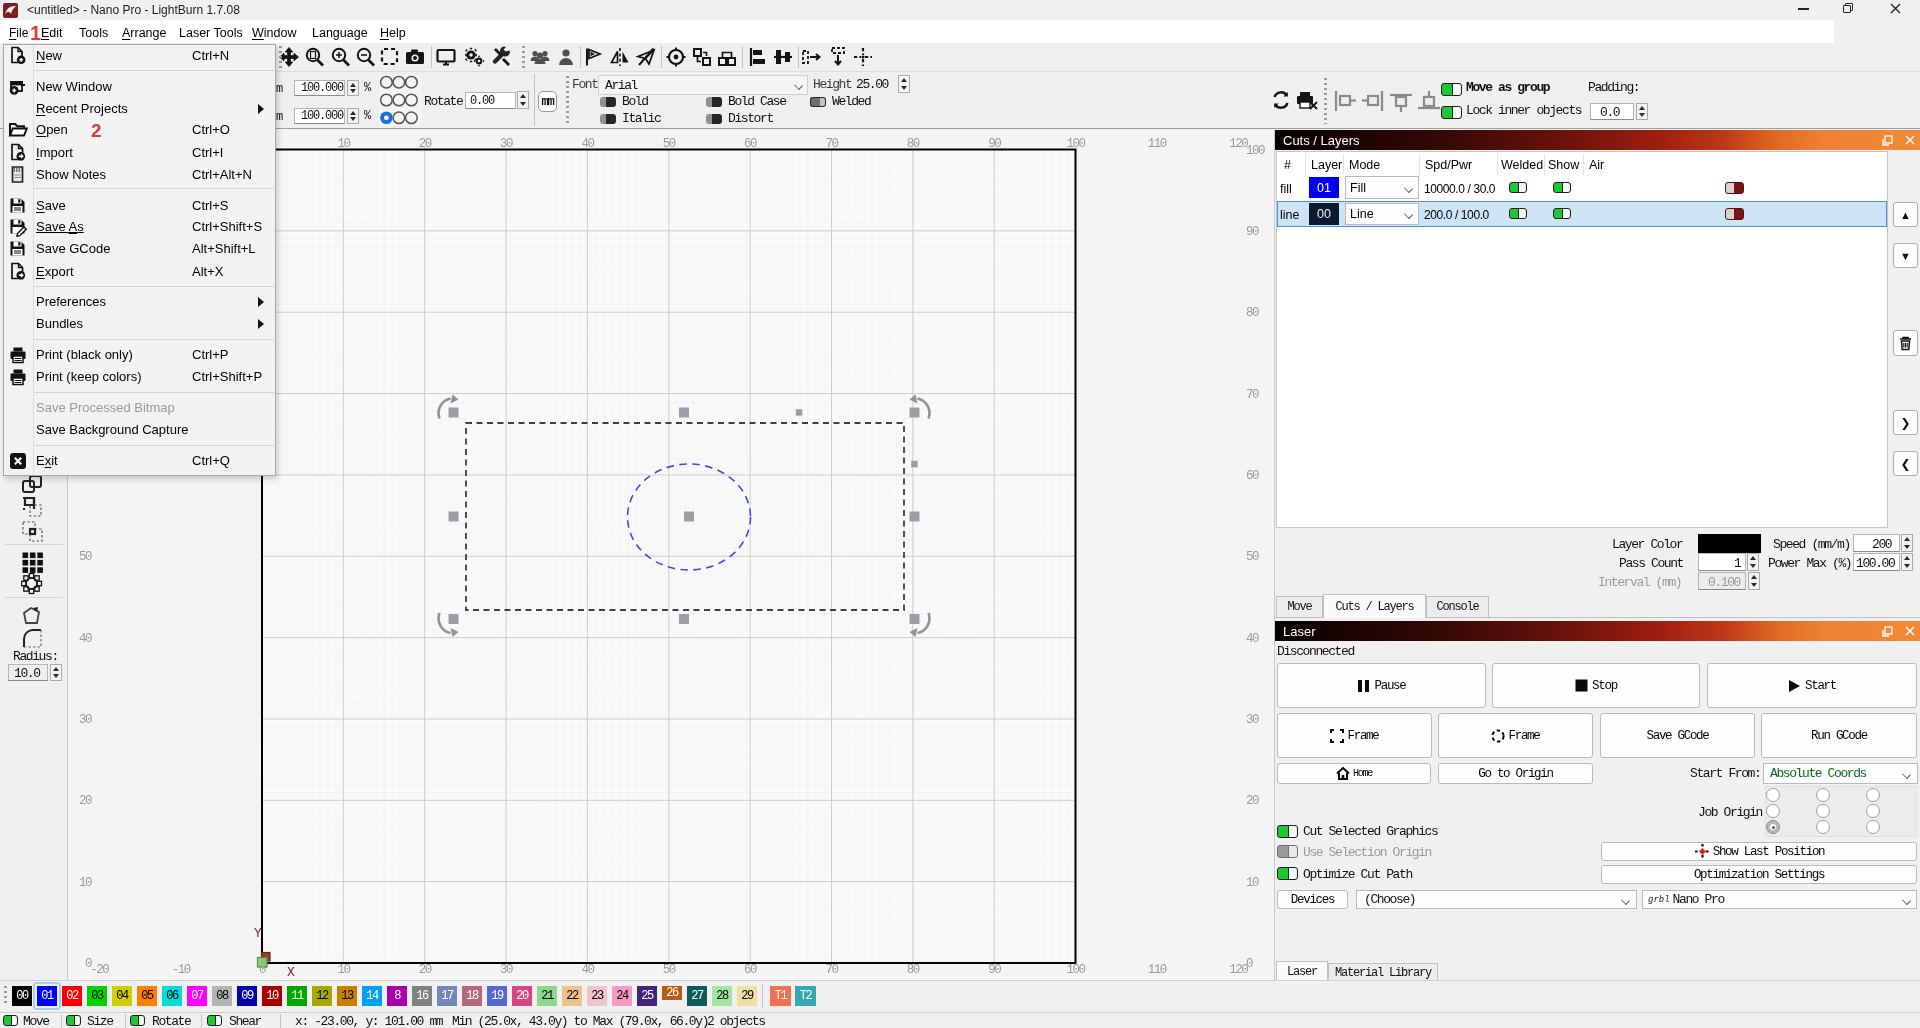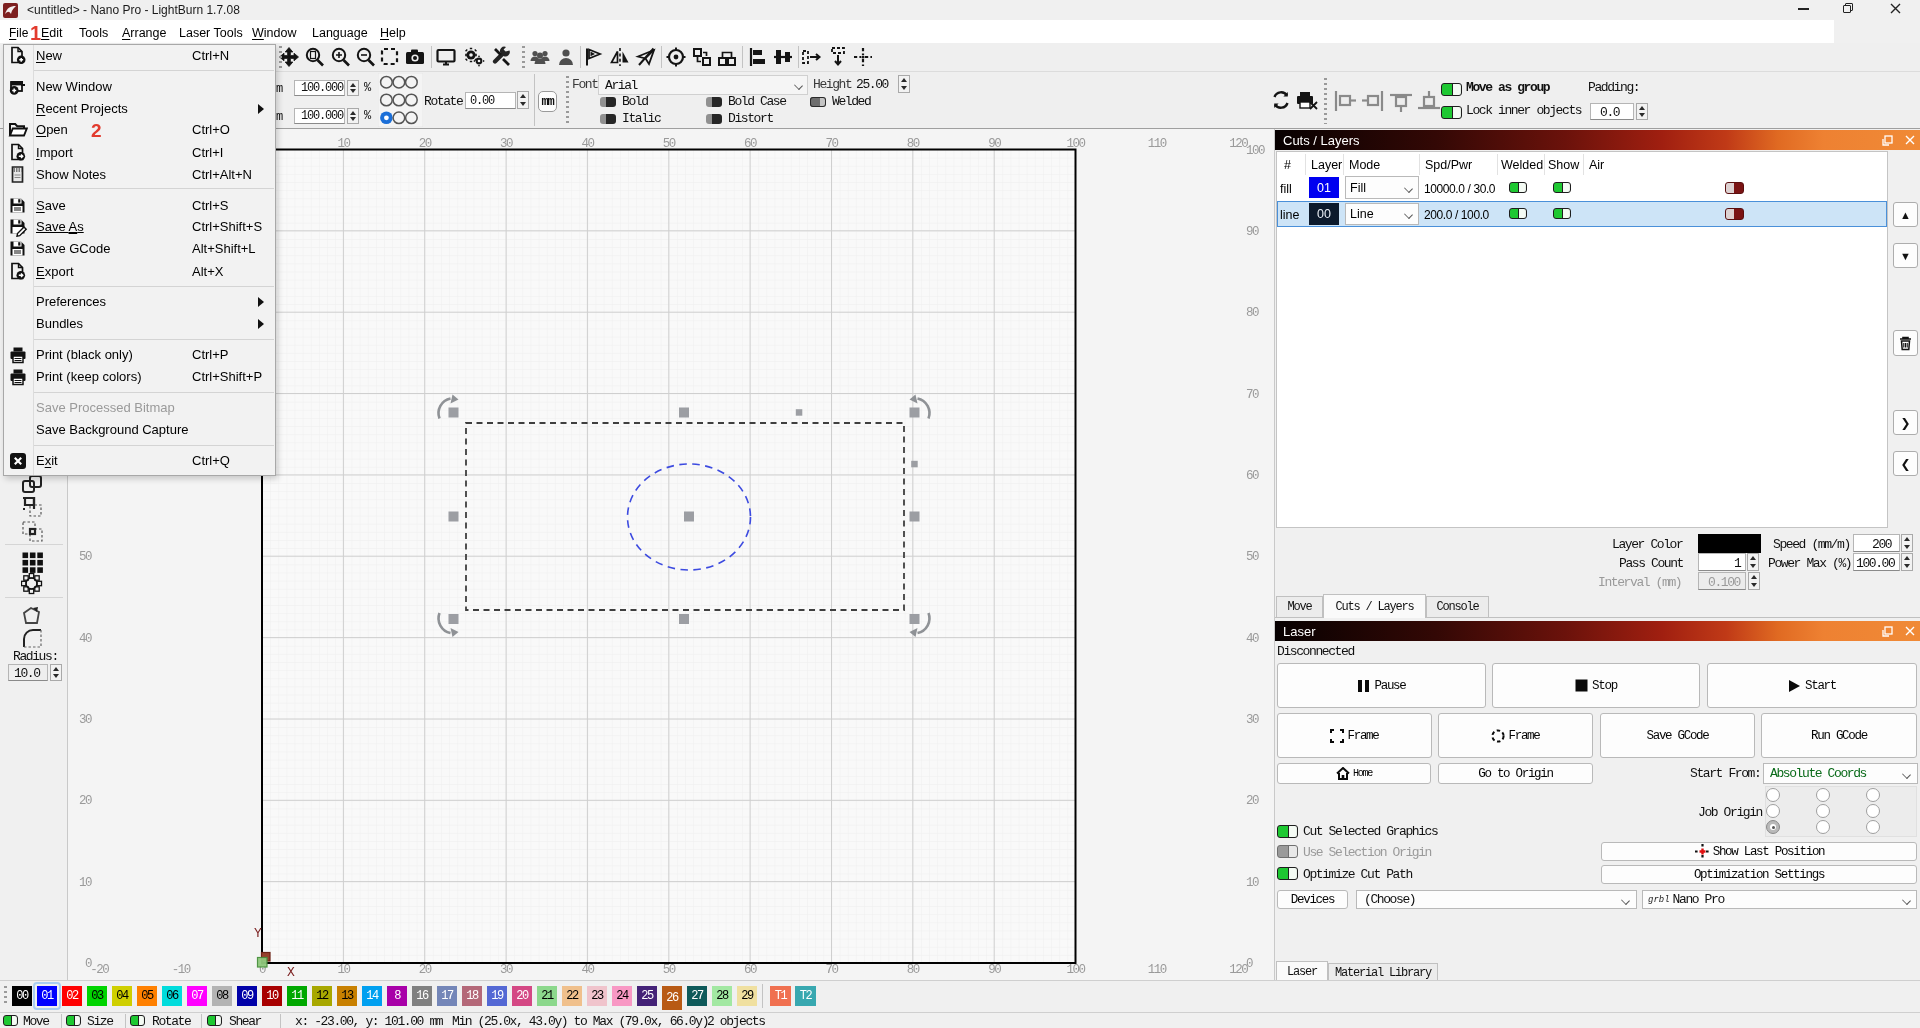--- a/index.html
+++ b/index.html
@@ -639,21 +639,21 @@
 <div class="abs" style="left:412px;top:986px;width:20px;height:20px;background:#808080;color:#fff;font-family:'Liberation Mono',monospace;font-size:12px;letter-spacing:-1.5px;display:flex;align-items:center;justify-content:center;">16</div>
 <div class="abs" style="left:437px;top:986px;width:20px;height:20px;background:#7486b8;color:#fff;font-family:'Liberation Mono',monospace;font-size:12px;letter-spacing:-1.5px;display:flex;align-items:center;justify-content:center;">17</div>
 <div class="abs" style="left:462px;top:986px;width:20px;height:20px;background:#b46878;color:#fff;font-family:'Liberation Mono',monospace;font-size:12px;letter-spacing:-1.5px;display:flex;align-items:center;justify-content:center;">18</div>
 <div class="abs" style="left:487px;top:986px;width:20px;height:20px;background:#5468d4;color:#fff;font-family:'Liberation Mono',monospace;font-size:12px;letter-spacing:-1.5px;display:flex;align-items:center;justify-content:center;">19</div>
 <div class="abs" style="left:512px;top:986px;width:20px;height:20px;background:#d44884;color:#fff;font-family:'Liberation Mono',monospace;font-size:12px;letter-spacing:-1.5px;display:flex;align-items:center;justify-content:center;">20</div>
 <div class="abs" style="left:537px;top:986px;width:20px;height:20px;background:#8cd88c;color:#000;font-family:'Liberation Mono',monospace;font-size:12px;letter-spacing:-1.5px;display:flex;align-items:center;justify-content:center;">21</div>
 <div class="abs" style="left:562px;top:986px;width:20px;height:20px;background:#f0c08c;color:#000;font-family:'Liberation Mono',monospace;font-size:12px;letter-spacing:-1.5px;display:flex;align-items:center;justify-content:center;">22</div>
 <div class="abs" style="left:587px;top:986px;width:20px;height:20px;background:#f0c4cc;color:#000;font-family:'Liberation Mono',monospace;font-size:12px;letter-spacing:-1.5px;display:flex;align-items:center;justify-content:center;">23</div>
 <div class="abs" style="left:612px;top:986px;width:20px;height:20px;background:#f898c4;color:#000;font-family:'Liberation Mono',monospace;font-size:12px;letter-spacing:-1.5px;display:flex;align-items:center;justify-content:center;">24</div>
 <div class="abs" style="left:637px;top:986px;width:20px;height:20px;background:#442277;color:#fff;font-family:'Liberation Mono',monospace;font-size:12px;letter-spacing:-1.5px;display:flex;align-items:center;justify-content:center;">25</div>
-<div class="abs" style="left:662px;top:986px;width:20px;height:24px;background:#b85a14;color:#fff;font-family:'Liberation Mono',monospace;font-size:12px;letter-spacing:-1.5px;display:flex;align-items:center;justify-content:center;">26</div>
+<div class="abs" style="left:662px;top:986px;width:20px;height:14px;background:#b85a14;color:#fff;font-family:'Liberation Mono',monospace;font-size:12px;letter-spacing:-1.5px;display:flex;align-items:center;justify-content:center;">26</div>
 <div class="abs" style="left:687px;top:986px;width:20px;height:20px;background:#0e5a5a;color:#fff;font-family:'Liberation Mono',monospace;font-size:12px;letter-spacing:-1.5px;display:flex;align-items:center;justify-content:center;">27</div>
 <div class="abs" style="left:712px;top:986px;width:20px;height:20px;background:#a2e8a2;color:#000;font-family:'Liberation Mono',monospace;font-size:12px;letter-spacing:-1.5px;display:flex;align-items:center;justify-content:center;">28</div>
 <div class="abs" style="left:737px;top:986px;width:20px;height:20px;background:#f0e0a0;color:#000;font-family:'Liberation Mono',monospace;font-size:12px;letter-spacing:-1.5px;display:flex;align-items:center;justify-content:center;">29</div>
 <div class="abs" style="left:33px;top:982px;width:28px;height:28px;border:2px solid #a9cdf2;border-radius:4px;"></div>
 <div class="vsep" style="left:762px;top:984px;height:24px;"></div>
 <div class="abs" style="left:770px;top:986px;width:21px;height:20px;background:#f07050;color:#fff;font-family:'Liberation Mono',monospace;font-size:12px;letter-spacing:-1.5px;display:flex;align-items:center;justify-content:center;">T1</div>
 <div class="abs" style="left:795px;top:986px;width:21px;height:20px;background:#38a8b0;color:#fff;font-family:'Liberation Mono',monospace;font-size:12px;letter-spacing:-1.5px;display:flex;align-items:center;justify-content:center;">T2</div>
 <div class="abs" style="left:0;top:1012px;width:1920px;height:16px;background:#f0f0f0;border-top:1px solid #cfcfcf;"></div>
 <div class="tgG" style="left:3px;top:1015px;width:15px;height:11px;"></div>
 <div class="abs mono2" style="left:23px;top:1014px;">Move</div>

